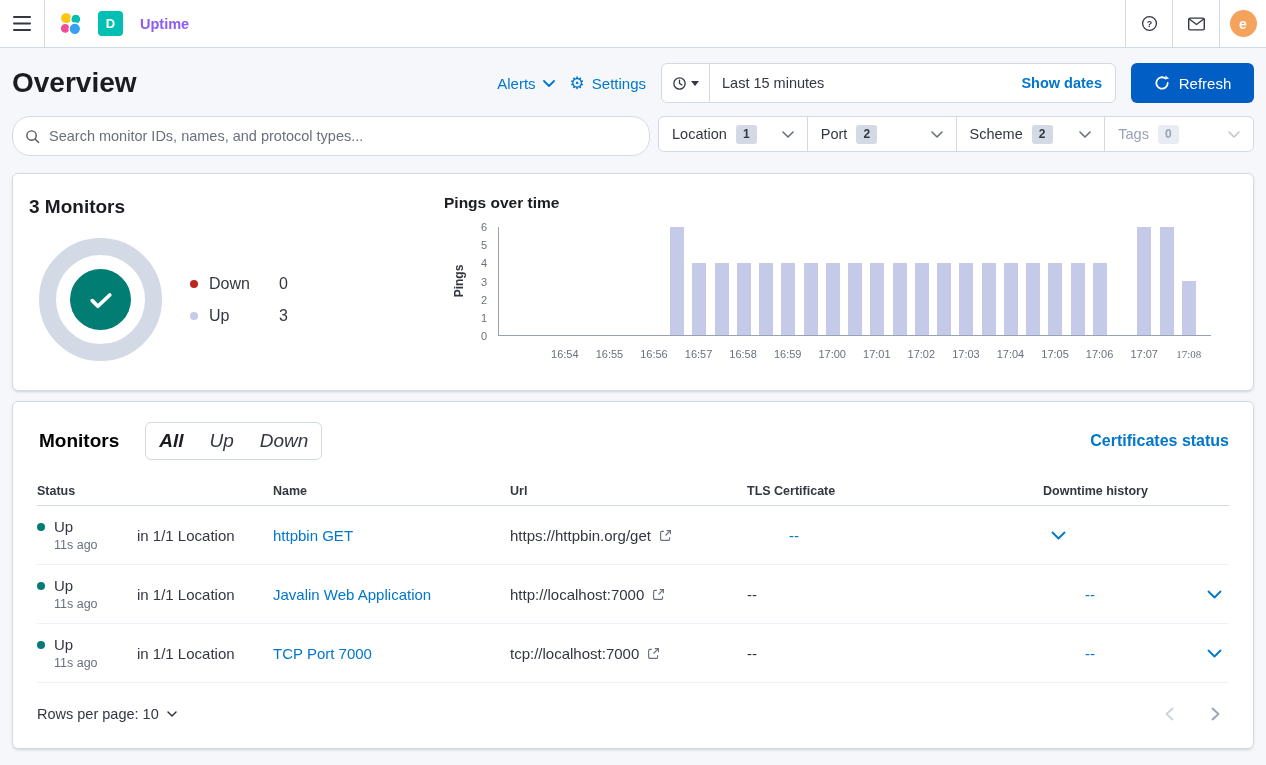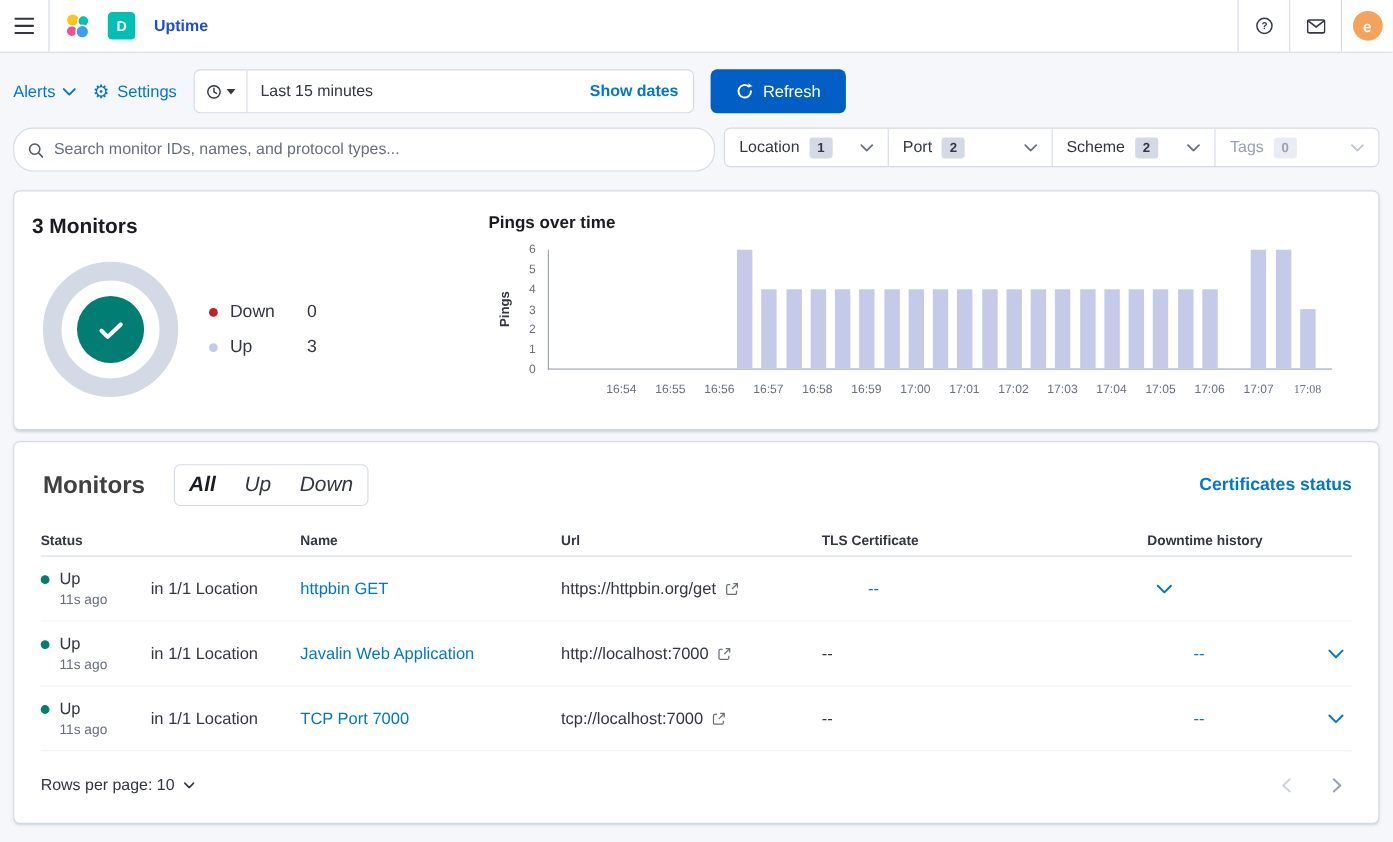--- a/index.html
+++ b/index.html
@@ -13,21 +13,21 @@
   }
   button { font-family:inherit; cursor:pointer; }
   a { text-decoration:none; cursor:pointer; }
 
   
   .topbar { height:48px; background:#fff; border-bottom:1px solid #d3dae6; display:flex; justify-content:space-between; align-items:stretch; }
   .tb-left { display:flex; align-items:center; }
   .menu-btn { width:45px; height:100%; border:none; border-right:1px solid #d3dae6; background:none; display:flex; align-items:center; justify-content:center; }
   .logo-wrap { padding:0 14px 0 12px; display:flex; align-items:center; cursor:pointer; }
   .deploy-badge { width:25px; height:25px; border-radius:4px; color:#fff; font-size:13px; font-weight:700; display:flex; align-items:center; justify-content:center; border:none; }
-  .breadcrumb { margin-left:17px; font-size:14.5px; font-weight:600; color:#1d4ed8; }
+  .breadcrumb { margin-left:17px; font-size:14.5px; font-weight:600; color:#8b5cf6; }
   .tb-right { display:flex; }
   .tb-icon-btn { width:47px; border:none; border-left:1px solid #d3dae6; background:none; display:flex; align-items:center; justify-content:center; }
   .avatar { width:27px; height:27px; border-radius:50%; color:#fff; font-size:14px; font-weight:600; display:flex; align-items:center; justify-content:center; }
 
   
   .page-header { display:flex; align-items:center; justify-content:space-between; padding:15px 12px 13px; }
   .page-title { font-size:28px; font-weight:600; color:#1a1c21; }
   .hdr-controls { display:flex; align-items:center; gap:15px; }
   .link-btn { display:flex; align-items:center; gap:7px; background:none; border:none; color:#0077cc; font-size:15px; }
   .gear-glyph { font-size:17px; line-height:1; }
@@ -69,21 +69,21 @@
   .yticks { position:absolute; left:446px; top:53px; width:34px; height:109px; }
   .ytick { position:absolute; right:6px; font-size:11px; color:#69707d; }
   .plot { position:absolute; left:485px; top:53px; width:713px; height:109px; border-left:1px solid #98a2b3; border-bottom:1px solid #98a2b3; }
   .bar { position:absolute; bottom:0; width:14px; }
   .xticks { position:absolute; left:485px; top:174px; width:713px; height:14px; }
   .xtick { position:absolute; transform:translateX(-50%); font-size:11px; color:#69707d; white-space:nowrap; }
 
   
   .monitors-panel { margin:10px 12px 0; position:relative; }
   .mp-header { display:flex; align-items:center; padding:20px 24px 2px 26px; }
-  .mp-title { font-size:22px; font-weight:700; color:#404040; }
+  .mp-title { font-size:19px; font-weight:700; color:#000000; }
   .btn-group { display:flex; align-items:center; border:1px solid #d3dae6; border-radius:6px; height:38px; margin-left:26px; background:#fff; overflow:hidden; }
   .btn-group button { padding:0 13px; height:100%; background:none; border:none; font-size:19px; color:#343741;font-style:italic; }
   .btn-group button.selected { font-weight:700; color:#1a1c21; }
   .cert-link { margin-left:auto; color:#0077cc; font-size:16px; font-weight:600; }
   .mtable { padding:14px 24px 0; }
   .mhead, .mrow { display:grid; grid-template-columns:100px 136px 237px 237px 296px 156px 30px; align-items:center; }
   .mhead { height:30px; border-bottom:1px solid #d3dae6; font-size:12.5px; font-weight:700; color:#343741; }
   .mrow { height:59px; border-bottom:1px solid #eef1f7; font-size:15px; color:#343741; }
   .status-line { display:flex; align-items:center; gap:9px; }
   .dot { width:8px; height:8px; border-radius:50%; }
@@ -133,20 +133,21 @@
           <path d="M1 1.5l8 6 8-6" fill="none" stroke="#343741" stroke-width="1.5"></path>
         </svg>
     </button>
     <button class="tb-icon-btn">
       <span class="avatar" style="background: rgb(245, 163, 92);">e</span>
     </button>
   </div>
 </header>
 
 <div class="page-header">
+  <h1 class="page-title">Overview</h1>
   <div class="hdr-controls">
     <button class="link-btn">
       <span>Alerts</span>
       <svg width="12" height="7" viewBox="0 0 12 7">
           <path d="M1 1l5 5 5-5" fill="none" stroke="#0077cc" stroke-width="1.8" stroke-linecap="round" stroke-linejoin="round"></path>
         </svg>
     </button>
     <button class="link-btn">
       <span class="gear-glyph">⚙</span>
       <span>Settings</span>

